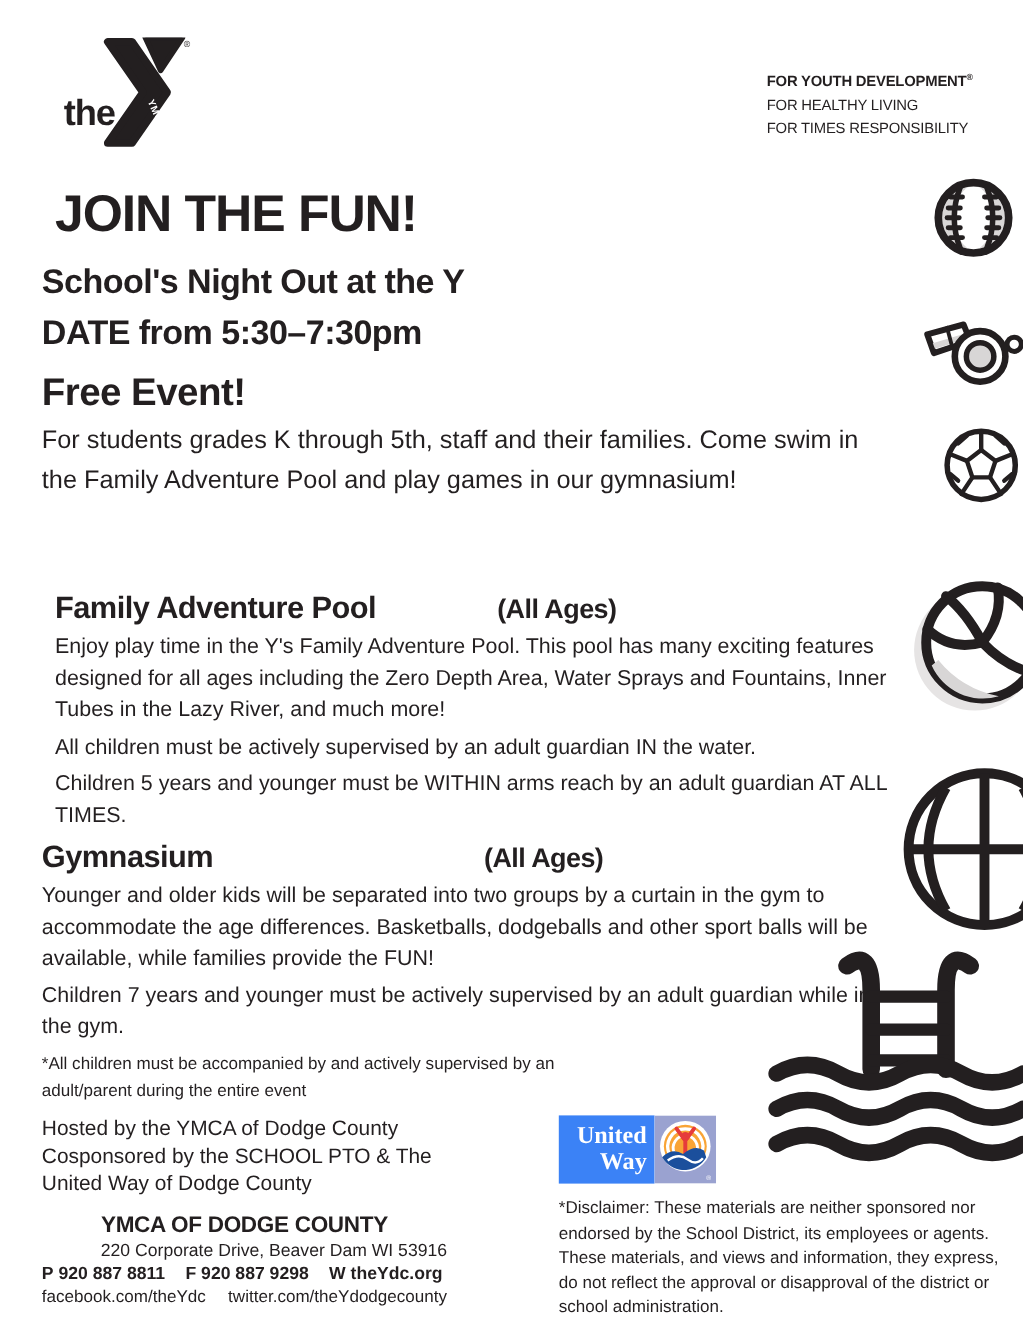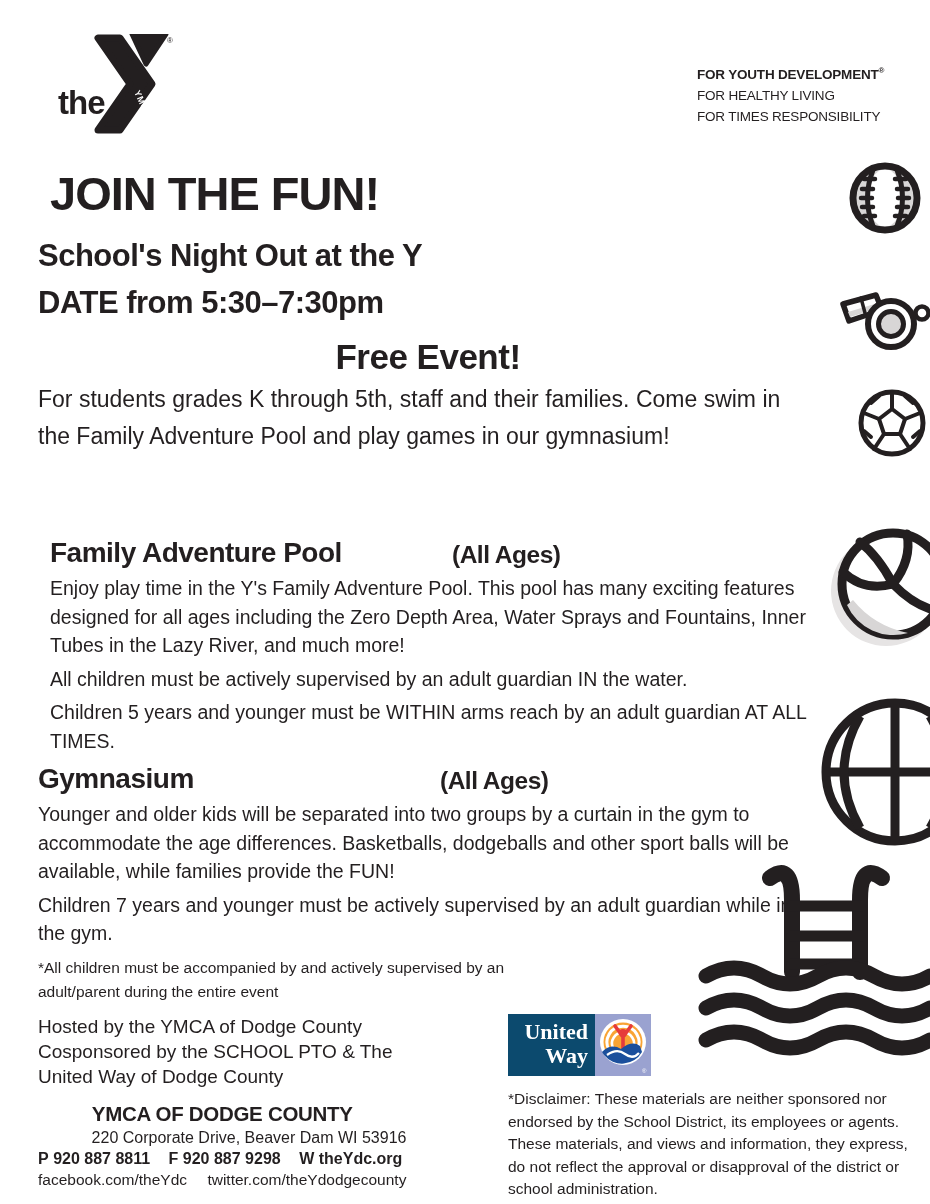--- a/index.html
+++ b/index.html
@@ -10,21 +10,21 @@
   
   #ymca-logo{position:absolute;left:52px;top:34px;}
   .taglines{position:absolute;left:697px;top:60px;font-size:13.5px;line-height:21px;letter-spacing:-0.2px;}
   .taglines .t1{font-weight:800;}
   .taglines .sup{font-size:8px;vertical-align:super;}
 
   
   .hero{position:absolute;left:38px;top:156px;width:780px;}
   .hero h1{margin:12px;font-size:47px;line-height:52px;font-weight:800;letter-spacing:-1px;}
   .hero .sub{margin:0;font-size:31px;line-height:47px;font-weight:700;letter-spacing:-0.5px;}
-  .free{margin:10px 0 0 0;text-align:center;font-size:35px;line-height:42px;font-weight:800;letter-spacing:-0.5px;}
+  .free{margin:10px 0 0 0;font-size:35px;line-height:42px;font-weight:800;letter-spacing:-0.5px;}
   .intro{margin:3px 0 0 0;font-size:23px;line-height:36.8px;font-weight:400;}
 
   
   .section{position:absolute;left:38px;width:780px;}
   #section-pool{top:534px;margin-left:12px;}
   #section-gym{top:760px;}
   .section-head{position:relative;margin:0;font-size:28px;line-height:38px;font-weight:800;letter-spacing:-0.5px;}
   .ages{position:absolute;left:402px;top:2px;font-size:24.5px;font-weight:700;letter-spacing:-0.5px;}
   .section p{margin:5px 0 0 0;font-size:19.5px;line-height:28.6px;}
   .section p:first-of-type{margin-top:2px;}
@@ -38,21 +38,21 @@
   .footer .org{margin:0;font-size:20.5px;font-weight:800;letter-spacing:-0.3px;line-height:24px;text-align:center;}
   .footer .addr{margin:2px 0 0 0;font-size:16px;font-weight:400;line-height:19px;text-align:right;}
   .footer .phone{margin:2px 0 0 0;font-size:16px;line-height:19px;font-weight:700;}
   .footer .phone .lbl{font-weight:800;}
   .footer .phone .gap{display:inline-block;width:14px;}
   .footer .social{margin:2px 0 0 0;font-size:15.5px;line-height:19px;}
   .footer .social .gap{display:inline-block;width:16px;}
 
   
   .unitedway{position:absolute;left:508px;top:1014px;display:flex;}
-  .uw-blue{width:87px;height:62px;background:#0c4a6e;color:#fff;text-align:right;box-sizing:border-box;
+  .uw-blue{width:87px;height:62px;background:#3b82f6;color:#fff;text-align:right;box-sizing:border-box;
            padding:6px 7px 0 0;font-family:"Liberation Serif",serif;font-weight:700;font-size:22px;line-height:24px;}
   .uw-emblem{width:56px;height:62px;}
 
   .disclaimer{position:absolute;left:508px;top:1088px;width:408px;font-size:15.5px;line-height:22.6px;}
 
   
   .icon-abs{position:absolute;}
   #baseball{left:845px;top:152px;}
   #whistle{left:836px;top:286px;}
   #soccer{left:856px;top:386px;}

